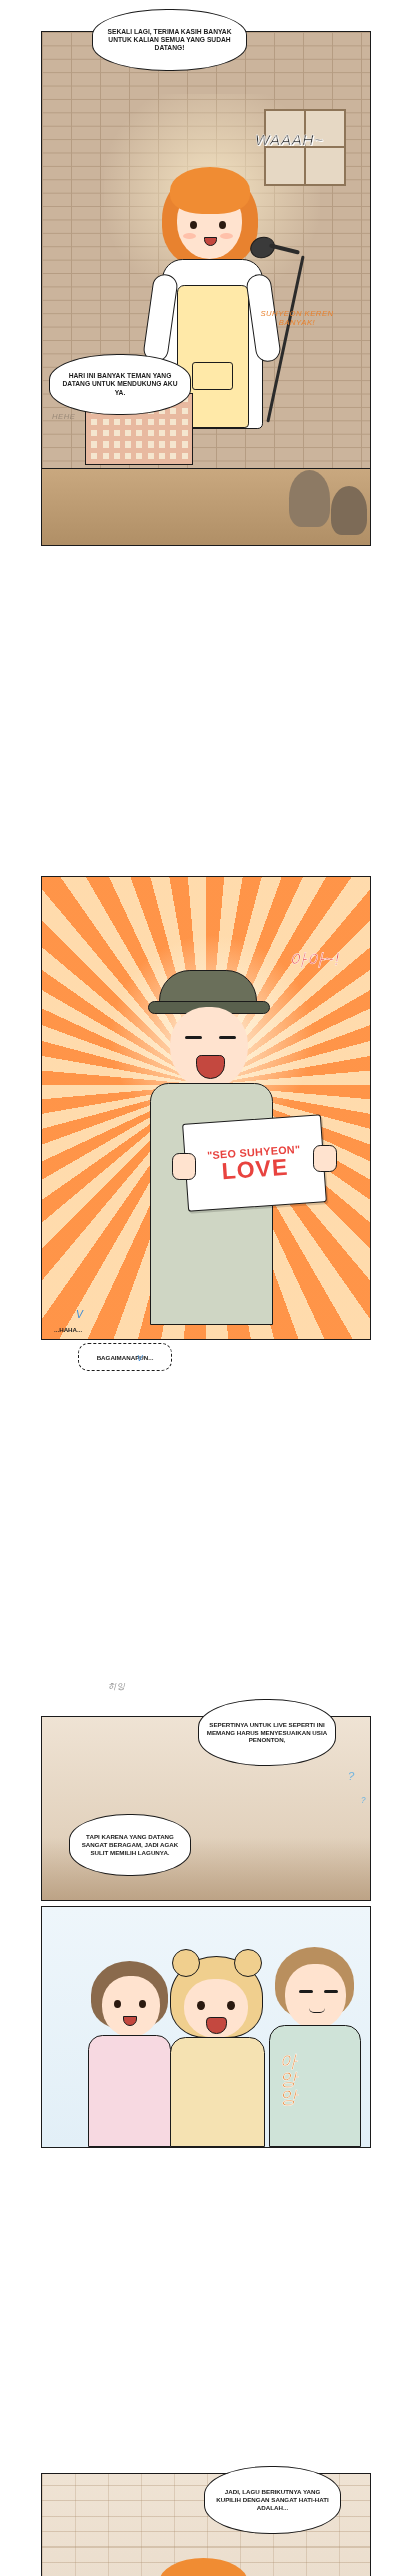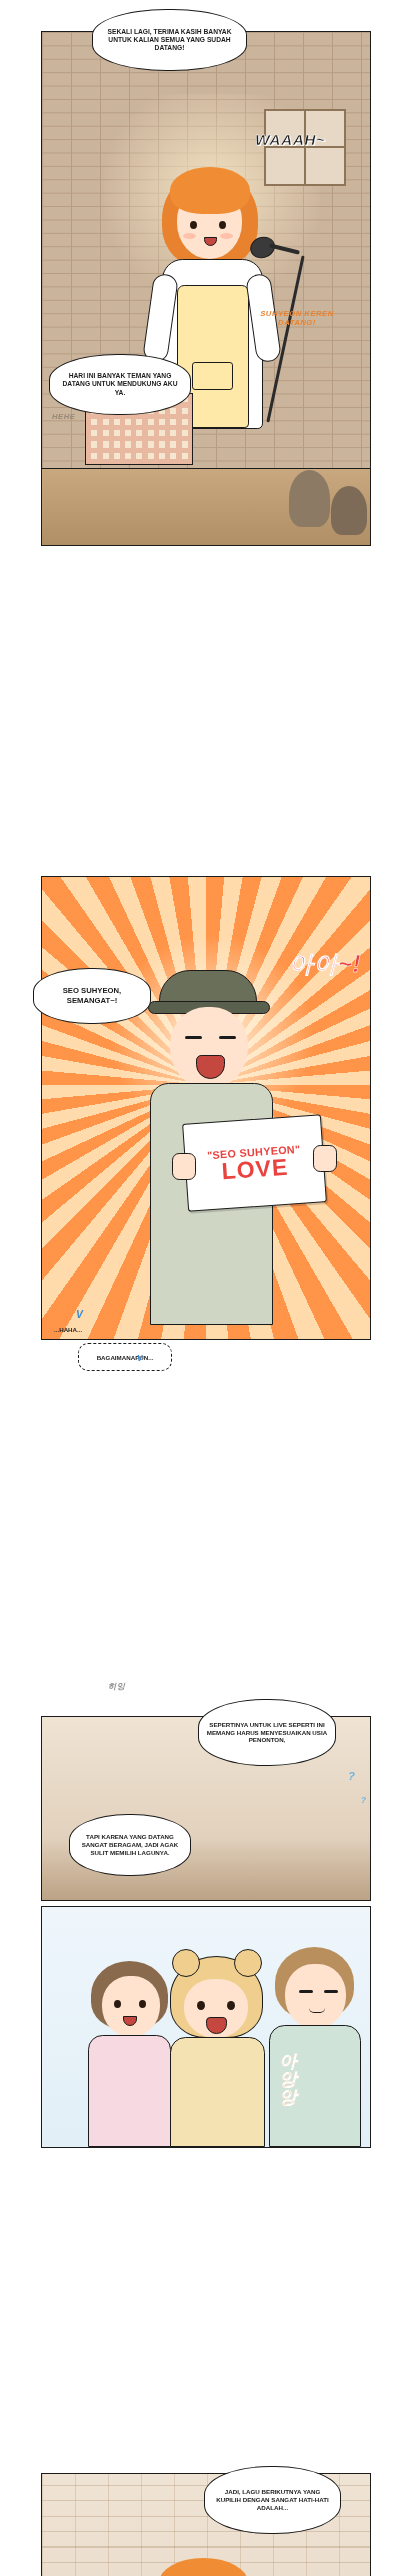--- a/index.html
+++ b/index.html
@@ -38,21 +38,21 @@
     padding: 5.2px 7.2px;
     font-weight: bold;
     color: #1b1b1b;
     line-height: 1.25;
     z-index: 40;
   }
 
   
   .sfx {
     position: absolute;
-    font-weight: bold;
+    font-weight: normal;
     font-style: italic;
     letter-spacing: 0.5px;
     z-index: 45;
     white-space: nowrap;
   }
 
   
   .brickwall {
     position:absolute; inset:0;
     background-color:#cbb49c;
@@ -216,21 +216,21 @@
                 background:#7d6b57; border-radius:50% 50% 30% 30%;"></div>
   </div>
 
   <div class="bubble" style="left:92px; top:9.3px; width:155px; height:62px; font-size:6.7px;">SEKALI LAGI, TERIMA KASIH BANYAK UNTUK KALIAN SEMUA YANG SUDAH DATANG!</div>
 
   <div class="bubble" style="left:49px; top:354px; width:142px; height:61px; font-size:6.7px;">HARI INI BANYAK TEMAN YANG DATANG UNTUK MENDUKUNG AKU YA.</div>
 
   <div class="sfx" style="left:255px; top:131px; font-size:15.5px; color:#1b1b1b;
               -webkit-text-stroke:0.5px #fff; text-shadow:1px 1px 0 #fff;">WAAAH~</div>
 
-  <div class="sfx" style="left:248px; top:309px; font-size:7.7px; color:#e8822f; width:98px; white-space:normal; text-align:center;">SUHYEON KEREN DATANG!</div>
+  <div class="sfx" style="left:248px; top:309px; font-size:7.7px; color:#e8822f; width:98px; white-space:normal; text-align:center;">SUHYEON KEREN BANYAK!</div>
 
   <div class="sfx" style="left:52px; top:412px; font-size:7.7px; color:#9a8a78;">HEHE</div>
 
   <div class="panel" style="left:41px; top:876px; width:330px; height:464px;">
     <div class="radial-burst"></div>
 
     <div style="position:absolute; left:67px; top:57px; width:206px; height:206px;
                 background:radial-gradient(circle,#fff6e2 0%, rgba(255,246,226,0) 70%);"></div>
 
     <div style="position:absolute; left:117px; top:93px; width:98px; height:36px;
@@ -250,23 +250,22 @@
       <div class="sign-line1">"SEO SUHYEON"</div>
       <div class="sign-line2">LOVE</div>
     </div>
 
     <div style="position:absolute; left:130px; top:276px; width:24px; height:27px;
                 background:#ffe3cf; border:1.5px solid #1b1b1b; border-radius:7.2px;"></div>
     <div style="position:absolute; left:271px; top:268px; width:24px; height:27px;
                 background:#ffe3cf; border:1.5px solid #1b1b1b; border-radius:7.2px;"></div>
   </div>
 
-  <div class="bubble" style="left:33px; top:968px; width:118px; height:56px; font-size:7.7px;">SEO SUHYEON, SEMANGAT~!</div>
-
-  <div class="sfx" style="left:289px; top:948px; font-size:24px; color:#e8433f;
+
+  <div class="sfx" style="left:289px; top:948px; font-size:17px; color:#e8433f;
               -webkit-text-stroke:0.5px #fff;">아아~!</div>
 
   <div class="sfx" style="left:76px; top:1309px; font-size:10.3px; color:#3a8ad6;">V</div>
 
   <div class="sfx" style="left:137px; top:1354px; font-size:8.2px; color:#3a8ad6;">V</div>
 
   <div class="label-free" style="left:54px; top:1326px; font-size:6.2px;">...HAHA...</div>
 
   <div class="dotted-bubble" style="left:78px; top:1343px; width:94px; height:28px; font-size:6.2px;">BAGAIMANAPUN...</div>
 

